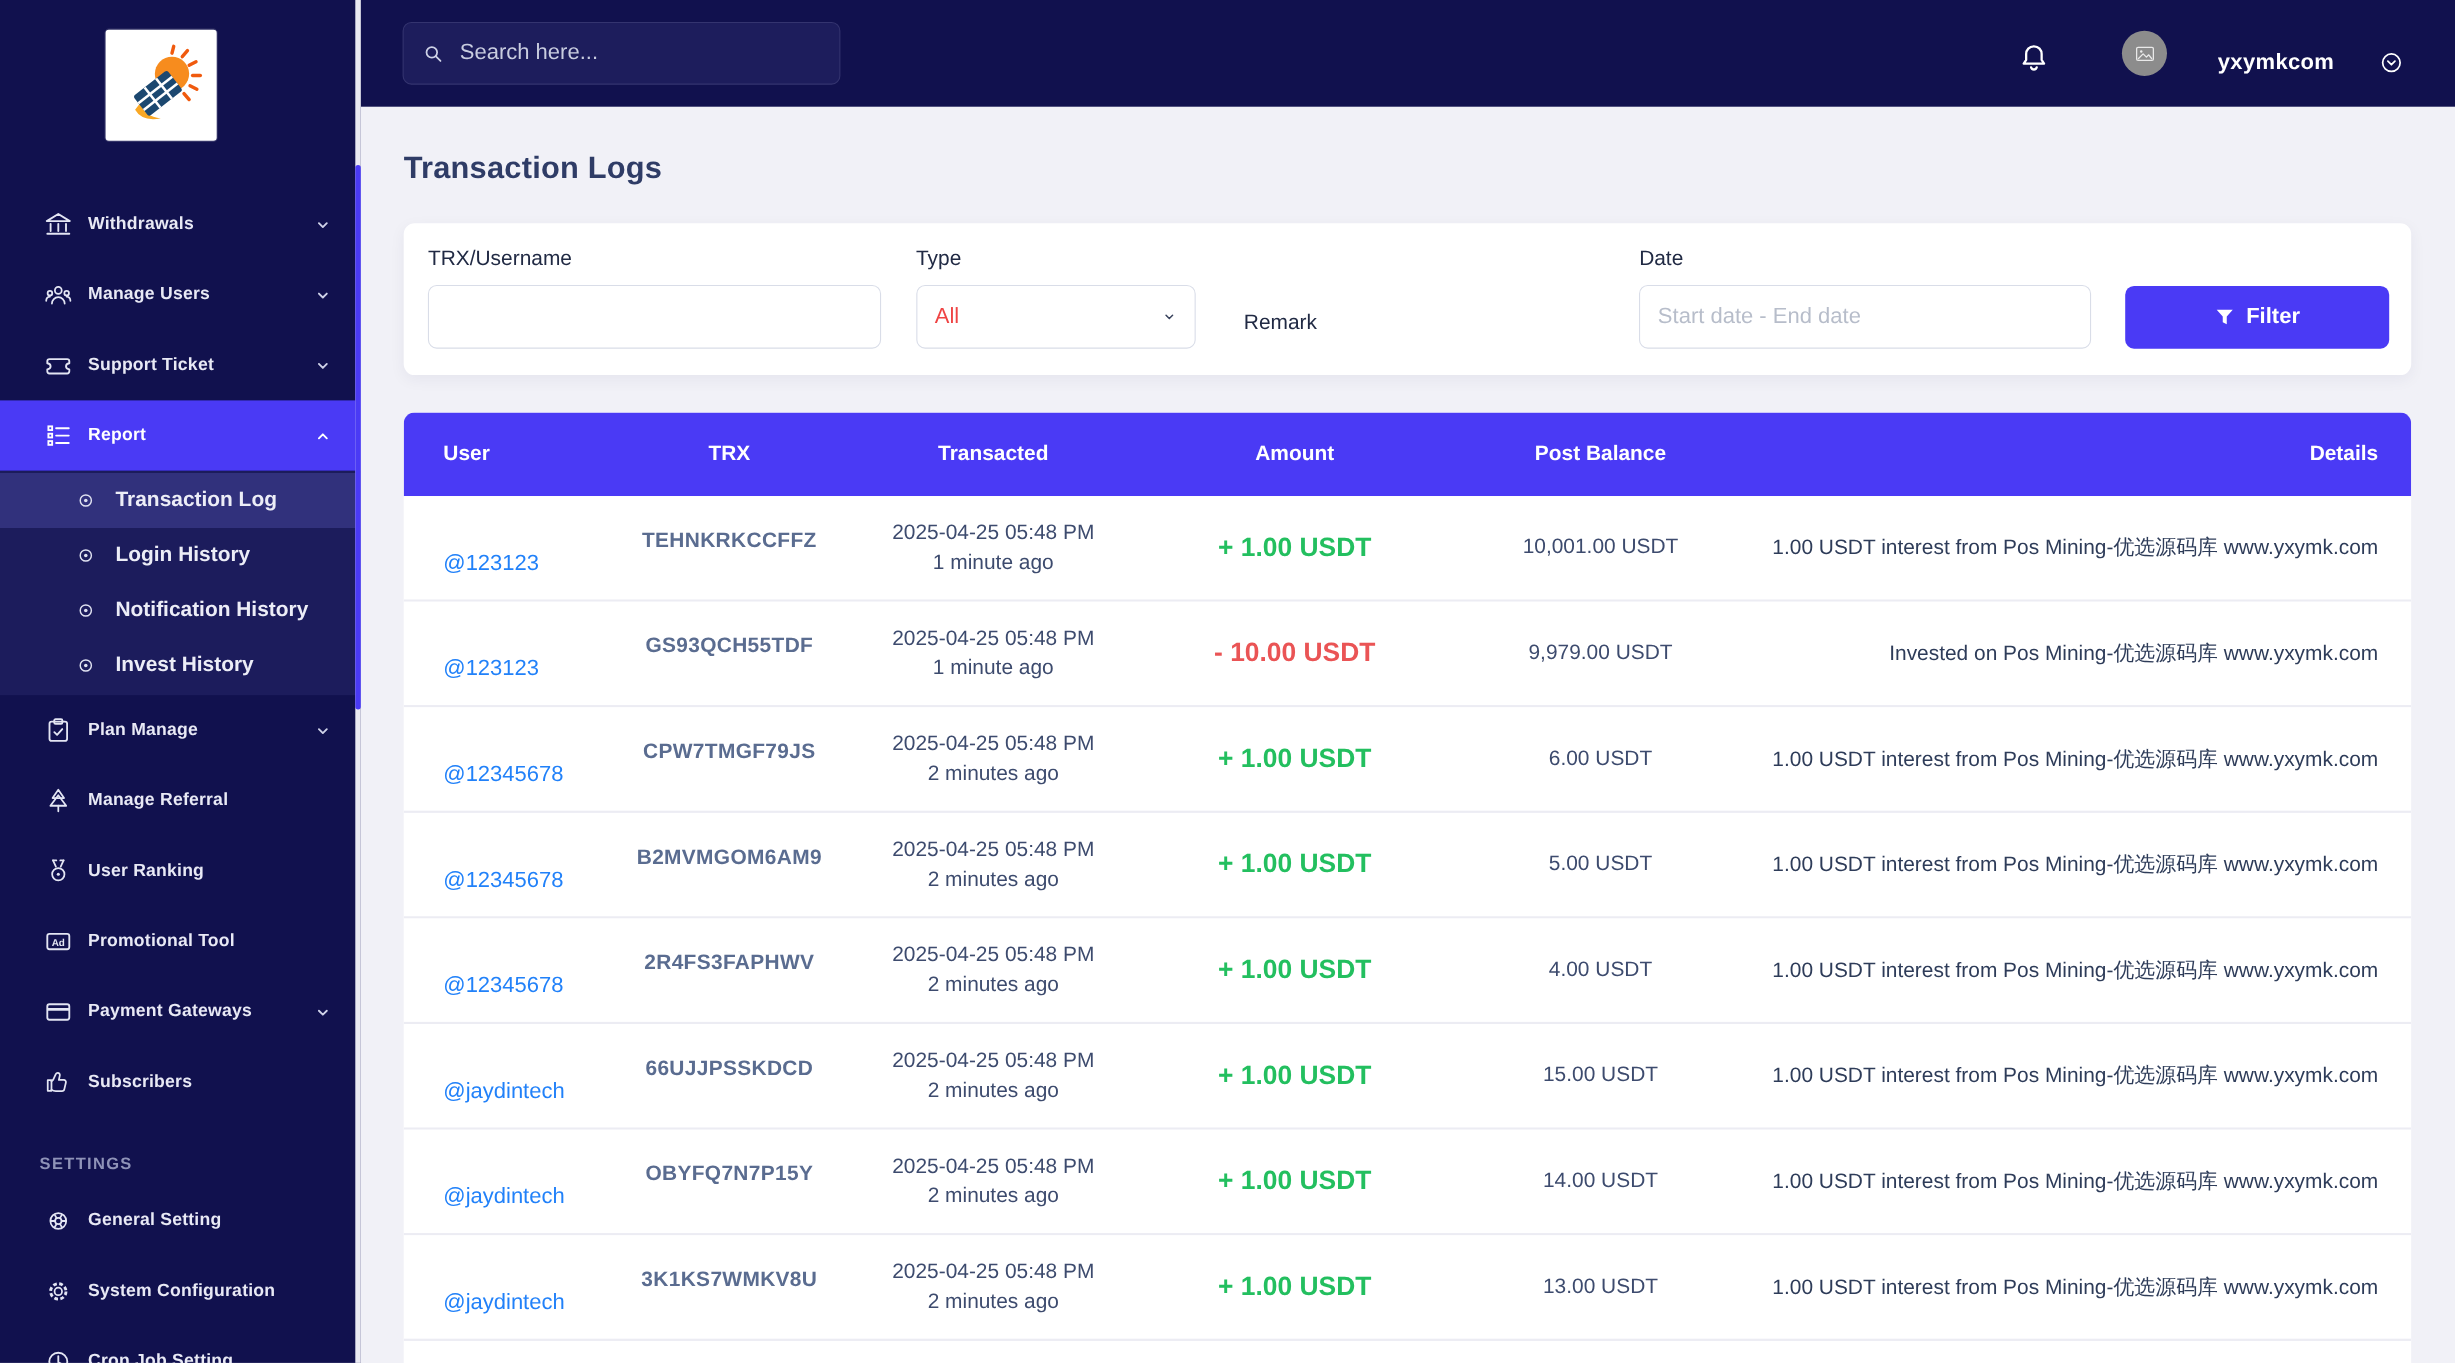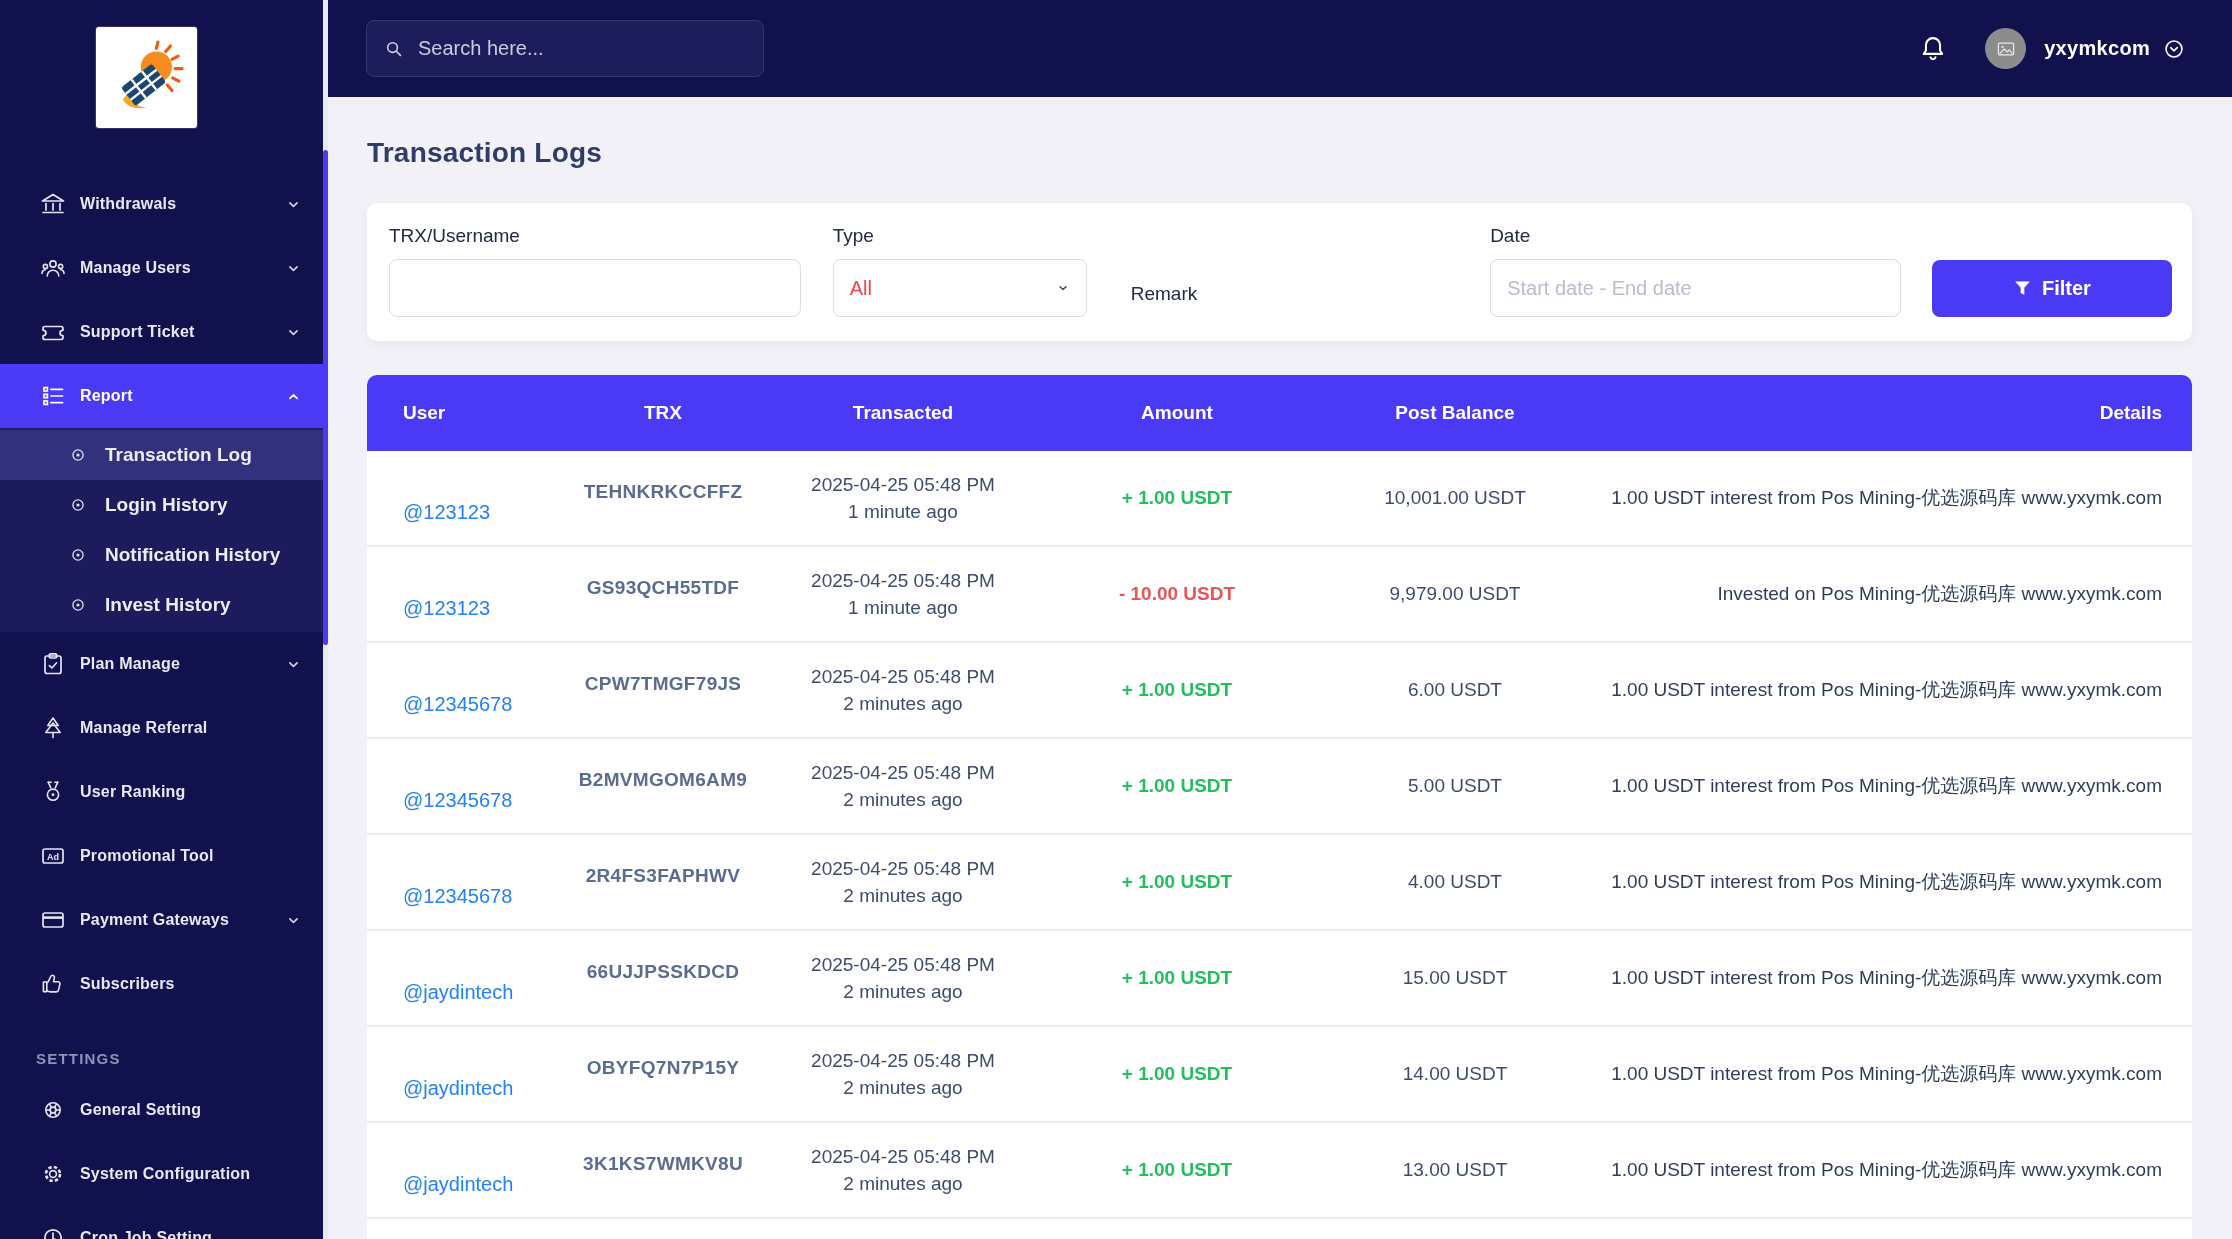--- a/index.html
+++ b/index.html
@@ -25,21 +25,21 @@
   .sub-item.active { background:#31317c; }
   .settings-header { margin-top:22px; height:40px; display:flex; align-items:center; padding-left:36px; color:#8f93b8; font-size:15px; font-weight:700; letter-spacing:1.2px; }
   .sb-track { position:absolute; right:0; top:0; width:5px; height:1239px; background:#e9e9f2; }
   .sb-thumb { position:absolute; right:0; top:150px; width:5px; height:495px; background:#4a3af5; border-radius:3px; }
 
   
   .search-box { width:398px; height:57px; background:#1d1d5c; border:1px solid #34346f; border-radius:8px; display:flex; align-items:center; padding:4px 16px; }
   .search-box .s-icon { width:22px; height:22px; color:#cdd1e6; flex:none; }
   .search-box input { background:transparent; border:none; outline:none; color:#e8eaf6; font-size:20px; margin-left:13px; width:100%; font-family:inherit; }
   .search-box input::placeholder { color:#c9cde0; }
-  .top-right { display:flex; align-items:center; }
+  .top-right { display:flex; align-items:flex-end;gap:28px; }
   .bell { width:30px; height:32px; color:#ffffff; cursor:pointer; }
   .avatar { width:41px; height:41px; border-radius:50%; background:#8c8c8c; display:flex; align-items:center; justify-content:center; margin-left:37px; cursor:pointer; color:#e9e9e9; }
   .avatar svg { width:22px; height:22px; }
   .user-name { color:#ffffff; font-size:20px; font-weight:700; margin-left:18px; letter-spacing:.3px; }
   .chev-circle { width:24px; height:24px; color:#ffffff; margin-left:12px; cursor:pointer; }
 
   
   .page-title { font-size:28px; font-weight:600; color:#2f3c66; letter-spacing:.2px; }
 
   .filter-card { margin-top:34px; background:#ffffff; border-radius:10px; padding:22px 20px 24px 22px; display:flex; align-items:flex-end; box-shadow:0 4px 14px rgba(21,21,70,.05); }
@@ -60,21 +60,21 @@
   .t-head .hc { text-align:center; }
   .t-head .hc.first { text-align:left; padding-left:36px; }
   .t-head .hc.last { text-align:right; padding-right:30px; }
   .t-row { height:96px; border-bottom:2px solid #ececf3; background:#ffffff; }
   .cell { text-align:center; font-size:19px; color:#3d4b6e; }
   .cell-user { text-align:left; padding-left:36px; transform:translateY(14px); }
   .user-link { color:#2181f9; font-size:20px; font-weight:500; text-decoration:none; cursor:pointer; }
   .cell-trx { font-weight:700; color:#5a6c90; letter-spacing:.3px; transform:translateY(-6px); }
   .cell-date .d1 { display:block; line-height:27px; color:#3d4b6e; }
   .cell-date .d2 { display:block; line-height:27px; color:#3d4b6e; }
-  .cell-amount span { font-weight:700; font-size:19px; }
+  .cell-amount span { font-weight:700; font-size:24px; }
   .amt-pos { color:#23bf5f; } .amt-neg { color:#ea5455; }
   .cell-details { text-align:right; padding-right:30px; color:#2e3c59; font-size:19px; }
 
   .ic { display:block; width:100%; height:100%; }
 </style>
 </head>
 <body>
 
 <svg width="0" height="0" style="position:absolute">
   <defs>

